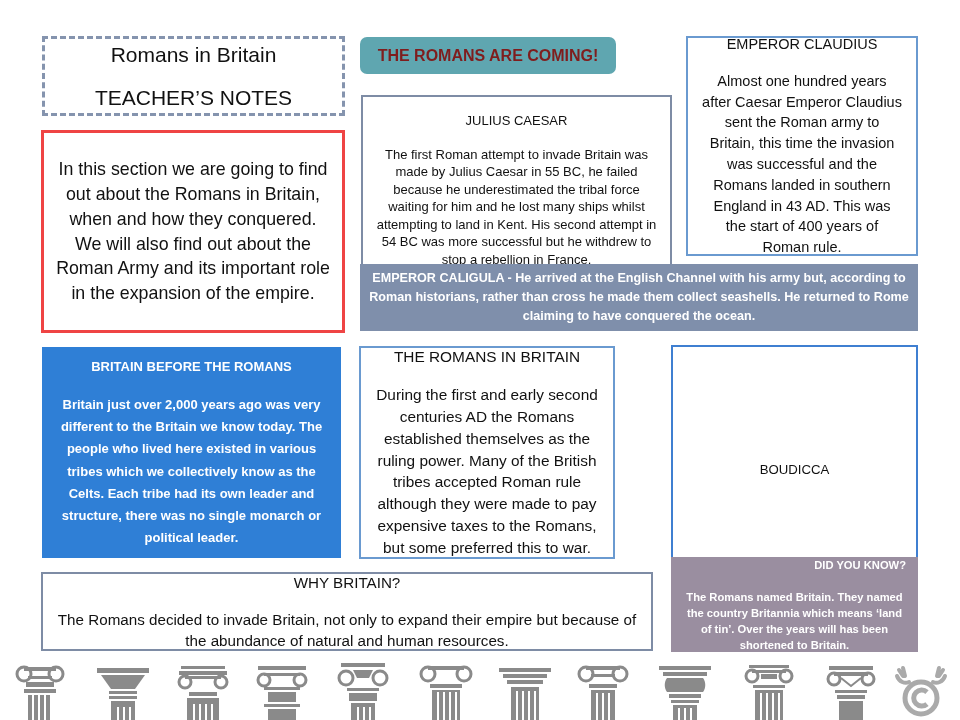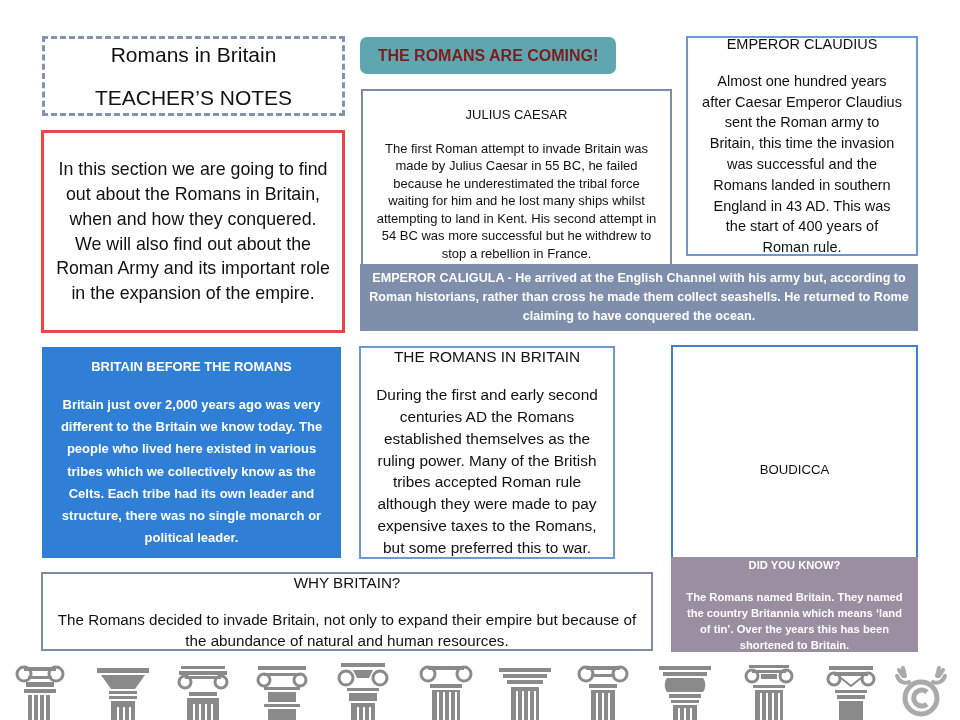--- a/index.html
+++ b/index.html
@@ -4,28 +4,28 @@
 <style>
   html, body { margin:0; padding:0; }
   body { width:960px; height:720px; background:#ffffff; position:relative; overflow:hidden;
          font-family:"Liberation Sans", "DejaVu Sans", sans-serif; color:#111; }
   .box { position:absolute; box-sizing:border-box; text-align:center; display:flex; flex-direction:column;
          justify-content:center; align-items:center; }
   .box p { margin:8px; }
   .title-box { left:42px; top:36px; width:303px; height:80px; border:3px dashed #8594ae; font-size:21px; line-height:27px; }
   .banner { left:360px; top:37px; width:256px; height:37px; background:#5fa6b0; border-radius:7px; color:#7f1d1d;
             font-weight:bold; font-size:16px; }
-  .caesar { left:361px; top:89px; width:311px; height:190px; border:2px solid #7e8ca5; font-size:13px; line-height:17.5px; padding:0 4px; }
+  .caesar { left:361px; top:95px; width:311px; height:190px; border:2px solid #7e8ca5; font-size:13px; line-height:17.5px; padding:0 4px; }
   .claudius { left:686px; top:36px; width:232px; height:220px; border:2px solid #6a9ad0; font-size:14.5px; line-height:20.8px; padding:11px 6px; }
   .caligula { left:360px; top:264px; width:558px; height:67px; background:#7f8fab; color:#fff; font-weight:bold; font-size:12.6px; line-height:19px; }
   .intro { left:41px; top:130px; width:304px; height:203px; border:3px solid #ef4444; font-size:17.8px; line-height:24.8px; padding:0 2px; }
   .before { left:42px; top:347px; width:299px; height:211px; background:#2f7fd6; color:#fff; font-weight:bold; font-size:13px; line-height:22.1px; padding:0 4px; }
   .inbritain { left:359px; top:346px; width:256px; height:213px; border:2px solid #6a9ad0; font-size:15.4px; line-height:21.8px; padding:0 6px; }
   .boudicca { left:671px; top:345px; width:247px; height:250px; border:2px solid #3f7fd1; font-size:13.2px; line-height:19.6px; padding:0 6px; }
-  .didyouknow { left:671px; top:557px; width:247px; height:95px; background:#9a8ea0; color:#fff; font-weight:bold; font-size:11.2px; line-height:16px; padding:16px 4px; }
+  .didyouknow { left:671px; top:557px; width:247px; height:95px; background:#9a8ea0; color:#fff; font-weight:bold; font-size:11.2px; line-height:16px; padding:16px 4px;align-items:flex-end; }
   .why { left:41px; top:572px; width:612px; height:79px; border:2px solid #7e8ca5; font-size:15.2px; line-height:21px; }
   .columns { position:absolute; left:0; top:660px; width:960px; height:60px; }
   .col { position:absolute; top:0; width:56px; height:60px; }
   .col svg { width:56px; height:60px; display:block; }
 </style>
 </head>
 <body>
 
 <div class="box title-box">
   <p>Romans in Britain</p>
@@ -63,21 +63,21 @@
   <p>THE ROMANS IN BRITAIN</p>
   <p>During the first and early second centuries AD the Romans established themselves as the ruling power. Many of the British tribes accepted Roman rule although they were made to pay expensive taxes to the Romans, but some preferred this to war.</p>
 </div>
 
 <div class="box boudicca">
   <p>BOUDICCA</p>
 </div>
 
 <div class="box didyouknow">
   <p>DID YOU  KNOW?</p>
-  <p>The Romans named Britain. They named the country Britannia which means ‘land of tin’. Over the years this has been shortened to Britain.</p>
+  <p>The Romans named Britain. They named the country Britannia which means ‘land of tin’. Over the years will has been shortened to Britain.</p>
 </div>
 
 <div class="box why">
   <p>WHY BRITAIN?</p>
   <p>The Romans decided to invade Britain, not only to expand their empire but because of the abundance of natural and human resources.</p>
 </div>
 
 <div class="columns">
 
   <div class="col" style="left:12px">

